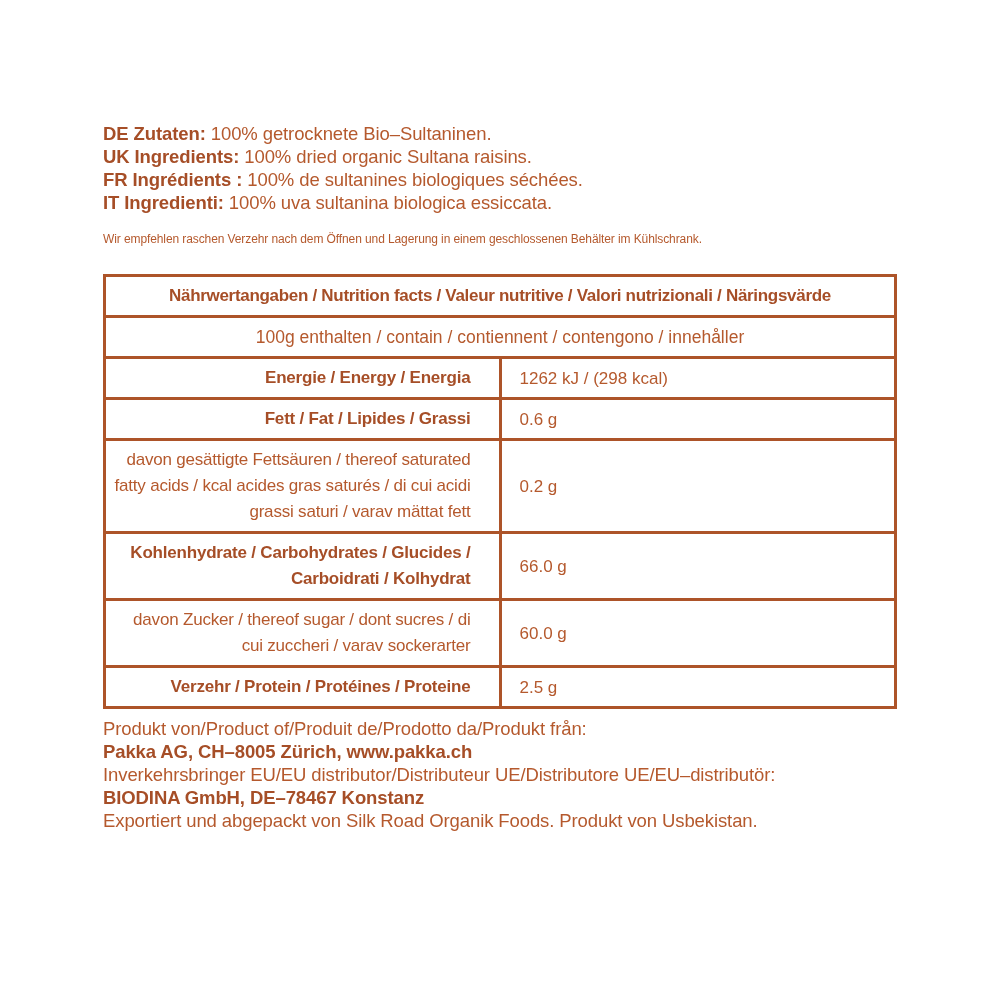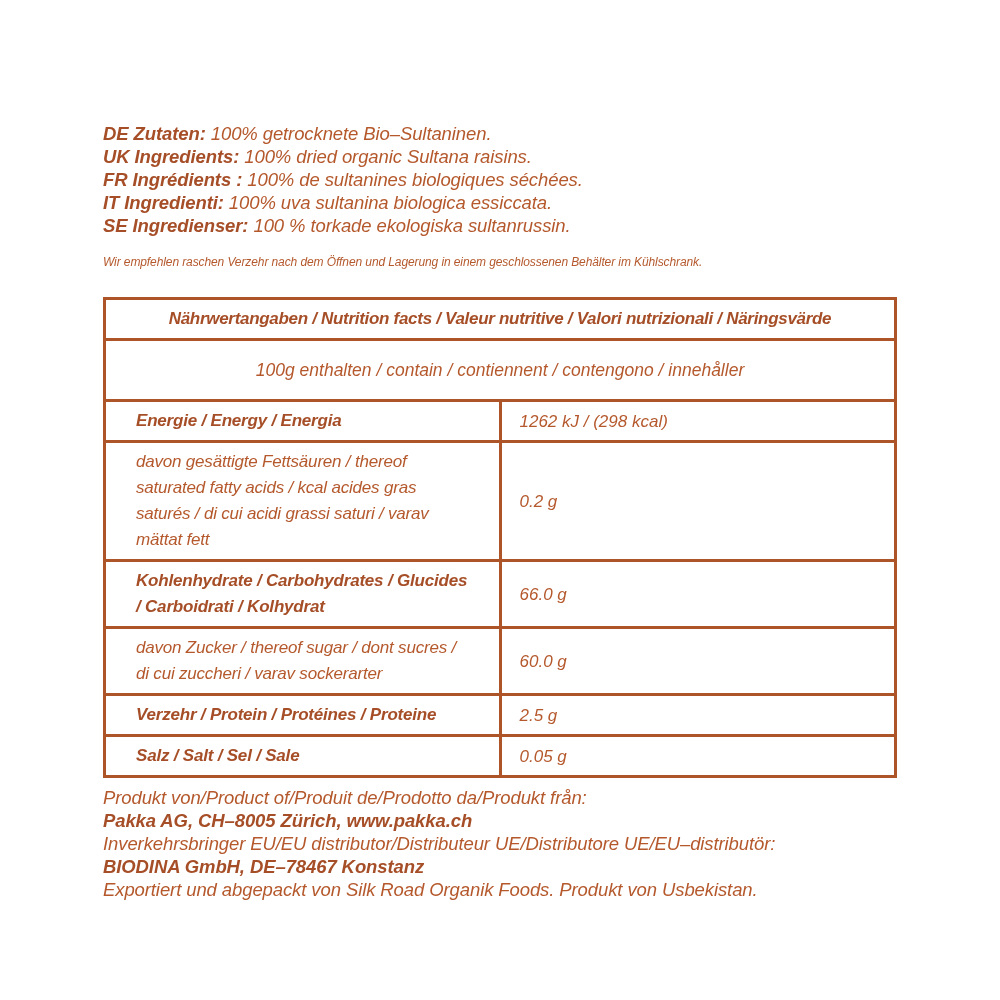--- a/index.html
+++ b/index.html
@@ -20,21 +20,20 @@
     width: 1000px;
     height: 1000px;
     background: var(--background);
     overflow: hidden;
   }
   .content {
     position: absolute;
     left: 103px;
     top: 122px;
     width: 828px;
-    font-style: italic;
   }
   .line {
     font-size: 18.5px;
     line-height: 23px;
     letter-spacing: -0.1px;
     white-space: nowrap;
   }
   .b { font-weight: bold; color: var(--bold); }
   .note {
     margin-top: 14px;
@@ -61,28 +60,28 @@
     letter-spacing: -0.3px;
     white-space: nowrap;
     padding: 7px 22px;
     line-height: 24px;
   }
   table.nutrition th.sub {
     font-size: 17.5px;
     font-weight: normal;
     color: var(--text);
     text-align: center;
-    padding: 17px 4px;
+    padding: 7px 4px;
     line-height: 24px;
   }
   table.nutrition td.label {
     width: 582px;
     font-size: 17px;
-    text-align: left;
-    padding: 6px 28px 6px 30px;
+    text-align: right;
+    padding: 6px 28px 6px 4px;
     line-height: 26px;
     letter-spacing: -0.2px;
   }
   table.nutrition tr.bold td.label {
     font-weight: bold;
     color: var(--bold);
   }
   table.nutrition td.value {
     width: 212px;
     font-size: 17px;
@@ -108,60 +107,56 @@
         <span>100% dried organic Sultana raisins.</span>
       </div>
       <div class="line">
         <span class="b">FR Ingrédients :</span>
         <span>100% de sultanines biologiques séchées.</span>
       </div>
       <div class="line">
         <span class="b">IT Ingredienti:</span>
         <span>100% uva sultanina biologica essiccata.</span>
       </div>
-      <div class="line">
-        <span class="b">SE Ingredienser:</span>
-        <span>100 % torkade ekologiska sultanrussin.</span>
-      </div>
     </div>
 
     <p class="note">Wir empfehlen raschen Verzehr nach dem Öffnen und Lagerung in einem geschlossenen Behälter im Kühlschrank.</p>
 
     <table class="nutrition">
       <tbody>
         <tr>
           <th class="title" colspan="2">Nährwertangaben / Nutrition facts / Valeur nutritive / Valori nutrizionali / Näringsvärde</th>
         </tr>
         <tr>
           <th class="sub" colspan="2">100g enthalten / contain / contiennent / contengono / innehåller</th>
         </tr>
         <tr class="bold">
           <td class="label">Energie / Energy / Energia</td>
           <td class="value">1262 kJ / (298 kcal)</td>
+        </tr>
+        <tr class="bold">
+          <td class="label">Fett / Fat / Lipides / Grassi</td>
+          <td class="value">0.6 g</td>
         </tr>
         <tr>
           <td class="label">davon gesättigte Fettsäuren / thereof saturated fatty acids / kcal acides gras saturés / di cui acidi grassi saturi / varav mättat fett</td>
           <td class="value">0.2 g</td>
         </tr>
         <tr class="bold">
           <td class="label">Kohlenhydrate / Carbohydrates / Glucides / Carboidrati / Kolhydrat</td>
           <td class="value">66.0 g</td>
         </tr>
         <tr>
           <td class="label">davon Zucker / thereof sugar / dont sucres / di cui zuccheri / varav sockerarter</td>
           <td class="value">60.0 g</td>
         </tr>
         <tr class="bold">
           <td class="label">Verzehr / Protein / Protéines / Proteine</td>
           <td class="value">2.5 g</td>
         </tr>
-        <tr class="bold">
-          <td class="label">Salz / Salt / Sel / Sale</td>
-          <td class="value">0.05 g</td>
-        </tr>
       </tbody>
     </table>
 
     <div class="footer">
       <div class="line">Produkt von/Product of/Produit de/Prodotto da/Produkt från:</div>
       <div class="line b">Pakka AG, CH–8005 Zürich, www.pakka.ch</div>
       <div class="line">Inverkehrsbringer EU/EU distributor/Distributeur UE/Distributore UE/EU–distributör:</div>
       <div class="line b">BIODINA GmbH, DE–78467 Konstanz</div>
       <div class="line">Exportiert und abgepackt von Silk Road Organik Foods. Produkt von Usbekistan.</div>
     </div>

